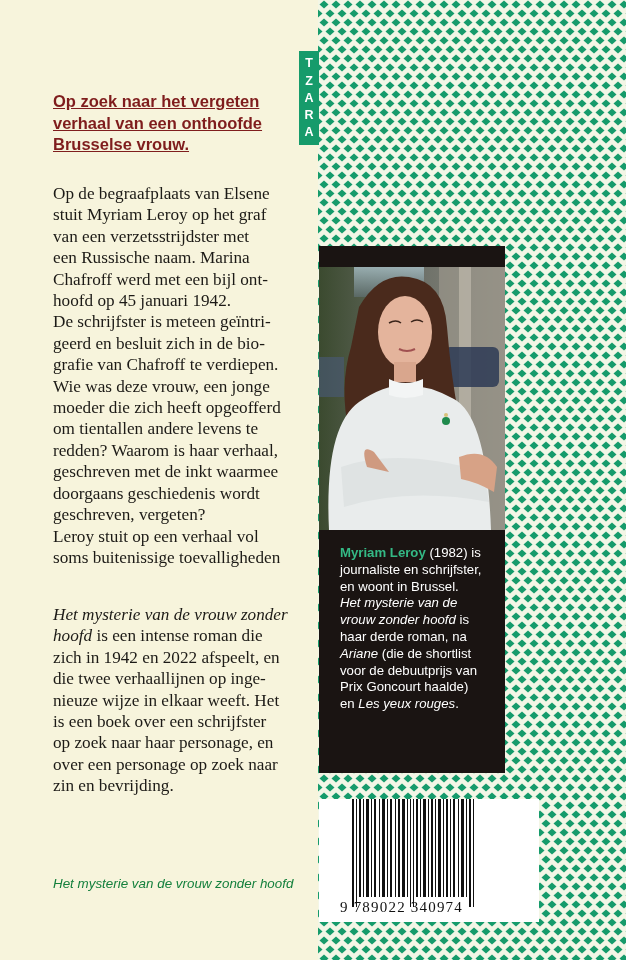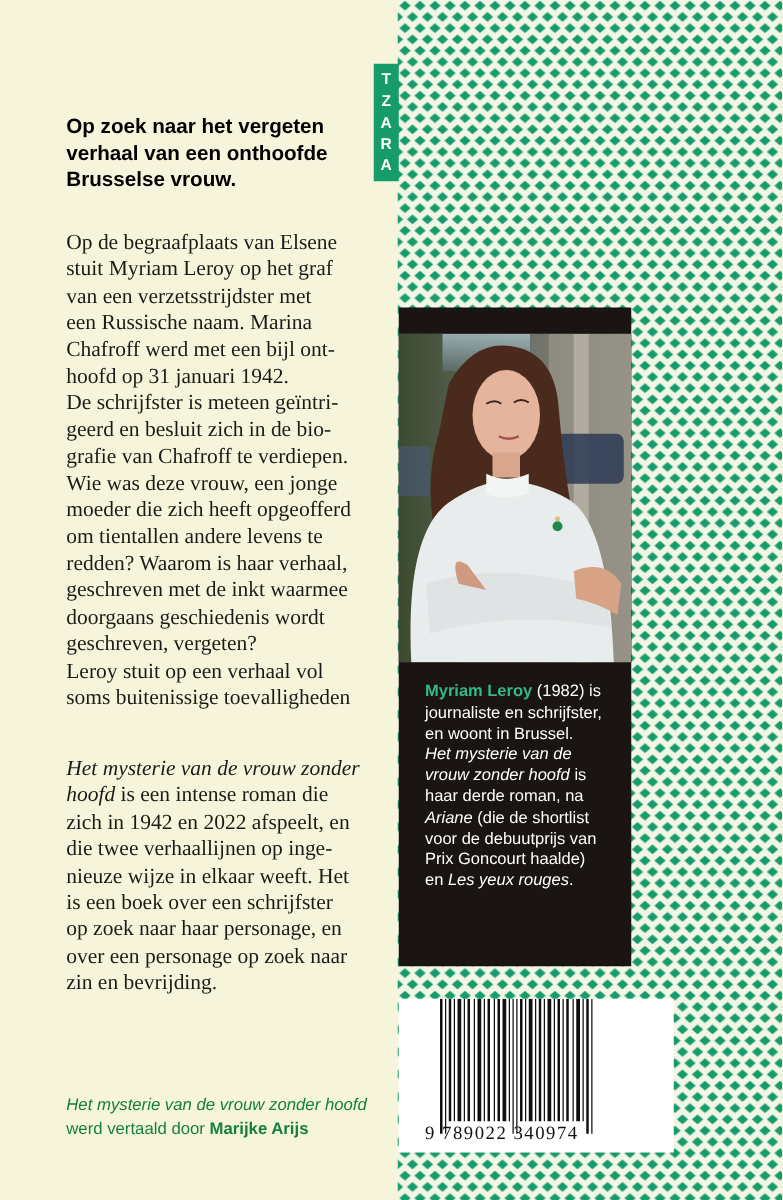--- a/index.html
+++ b/index.html
@@ -23,22 +23,23 @@
     }
     .tagline {
       position: absolute;
       left: 53px;
       top: 91px;
       width: 250px;
       font-family: "Liberation Sans", sans-serif;
       font-weight: bold;
       font-size: 16.5px;
       line-height: 21.5px;
-      color: #000000;
+      color: #7f1d1d;
       margin: 0;
+      text-decoration: underline;
     }
     .tagline span { display: block; white-space: nowrap; }
     .body-text {
       position: absolute;
       left: 53px;
       width: 262px;
       font-family: "Liberation Serif", serif;
       font-size: 17.2px;
       line-height: 21.4px;
       color: #1c1a16;
@@ -156,21 +157,21 @@
     <span>verhaal van een onthoofde</span>
     <span>Brusselse vrouw.</span>
   </div>
 
   <div class="body-text p1">
     <span class="line">Op de begraafplaats van Elsene</span>
     <span class="line">stuit Myriam Leroy op het graf</span>
     <span class="line">van een verzetsstrijdster met</span>
     <span class="line">een Russische naam. Marina</span>
     <span class="line">Chafroff werd met een bijl ont-</span>
-    <span class="line">hoofd op 31 januari 1942.</span>
+    <span class="line">hoofd op 45 januari 1942.</span>
     <span class="line">De schrijfster is meteen geïntri-</span>
     <span class="line">geerd en besluit zich in de bio-</span>
     <span class="line">grafie van Chafroff te verdiepen.</span>
     <span class="line">Wie was deze vrouw, een jonge</span>
     <span class="line">moeder die zich heeft opgeofferd</span>
     <span class="line">om tientallen andere levens te</span>
     <span class="line">redden? Waarom is haar verhaal,</span>
     <span class="line">geschreven met de inkt waarmee</span>
     <span class="line">doorgaans geschiedenis wordt</span>
     <span class="line">geschreven, vergeten?</span>
@@ -185,21 +186,20 @@
     <span class="line">die twee verhaallijnen op inge-</span>
     <span class="line">nieuze wijze in elkaar weeft. Het</span>
     <span class="line">is een boek over een schrijfster</span>
     <span class="line">op zoek naar haar personage, en</span>
     <span class="line">over een personage op zoek naar</span>
     <span class="line">zin en bevrijding.</span>
   </div>
 
   <div class="credit">
     <span class="line it">Het mysterie van de vrouw zonder hoofd</span>
-    <span class="line"><span>werd vertaald door </span><b>Marijke Arijs</b></span>
   </div>
 </div>
 
 <div class="pattern">
   <svg width="308" height="960" xmlns="http://www.w3.org/2000/svg">
     <defs>
       <pattern id="dia" x="0" y="0" width="12" height="18" patternUnits="userSpaceOnUse">
         <rect width="12" height="18" fill="#f3f6e6"></rect>
         <polygon points="6,0.5 10.5,4.5 6,8.5 1.5,4.5" fill="#169b6b"></polygon>
         <polygon points="0,9.5 4.5,13.5 0,17.5 -4.5,13.5" fill="#169b6b"></polygon>

